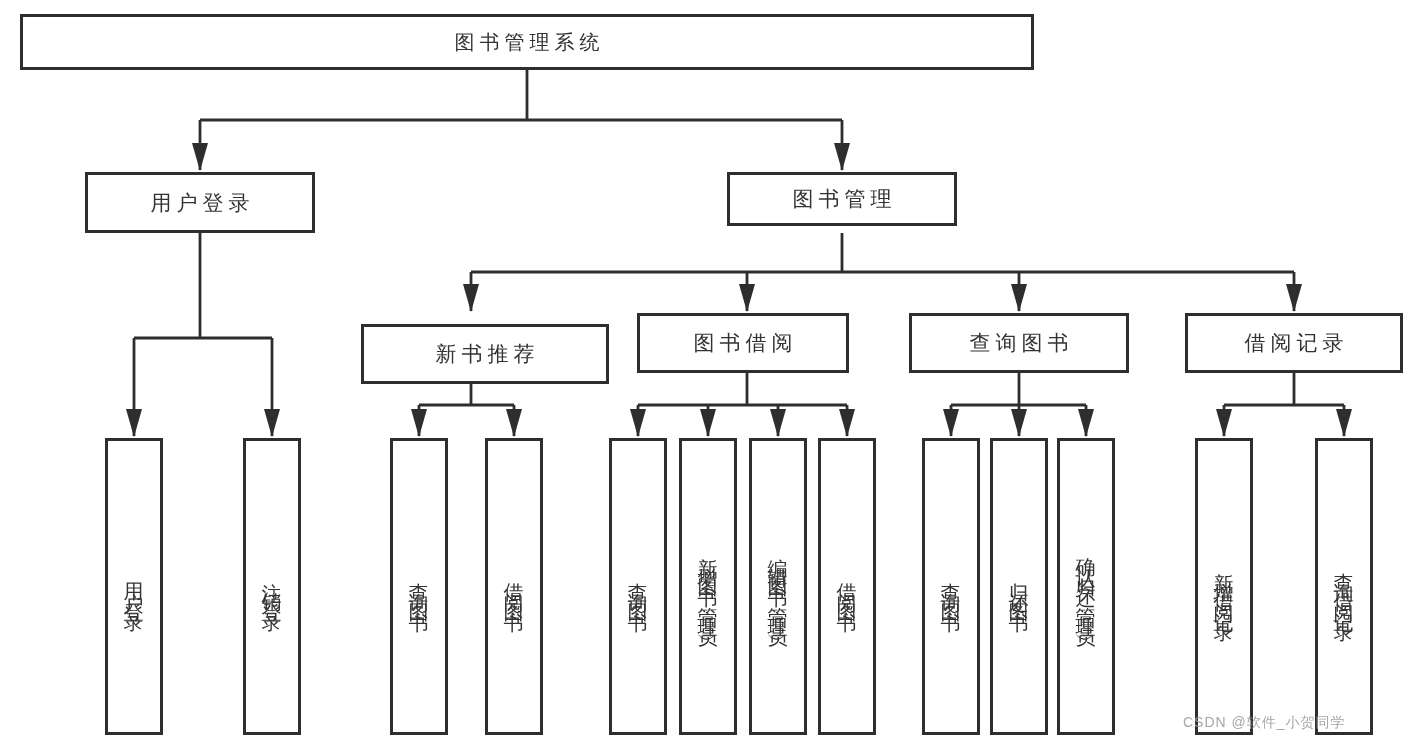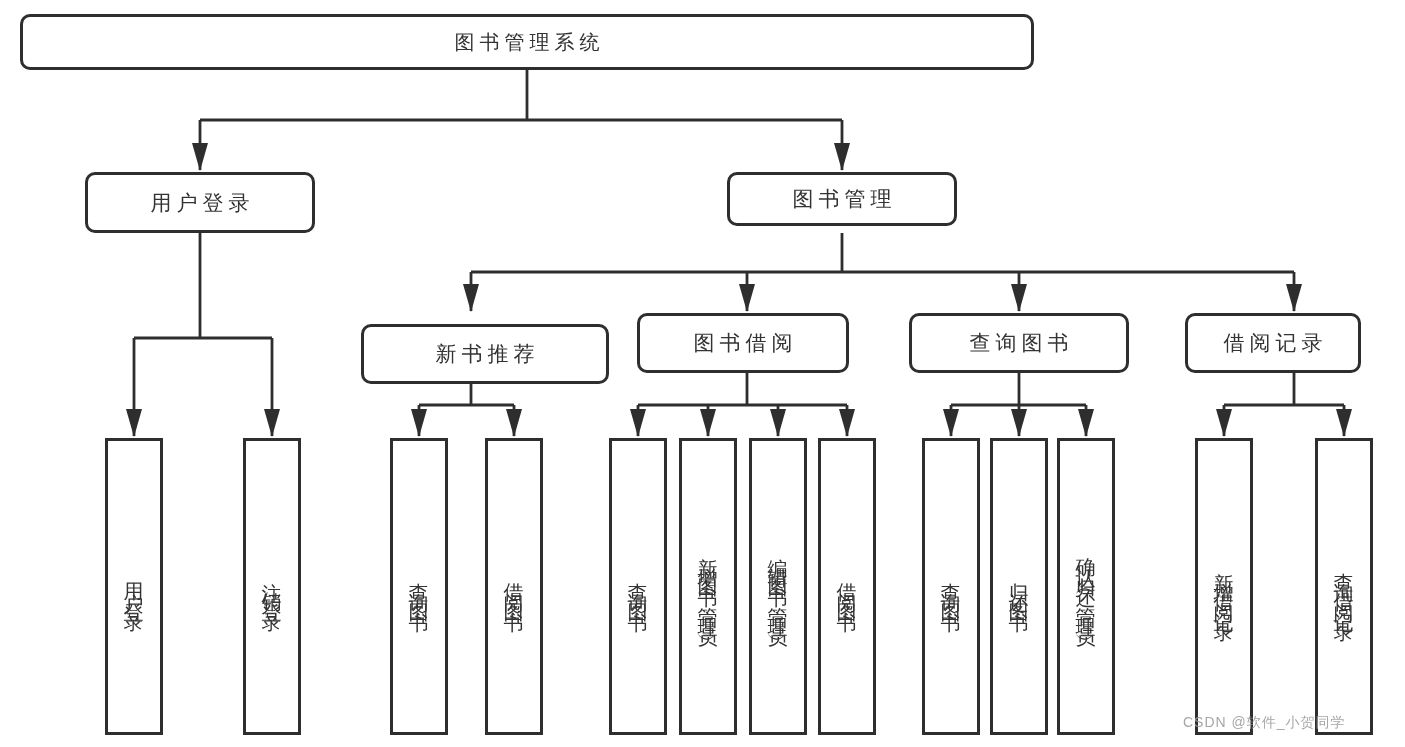--- a/index.html
+++ b/index.html
@@ -13,21 +13,21 @@
   #connectors{position:absolute;left:0;top:0;z-index:0;}
   .node{
     position:absolute;
     box-sizing:border-box;
     border:3px solid #2e2e2e;
     background:#ffffff;
     display:flex;align-items:center;justify-content:center;
     color:#333333;
     z-index:1;
   }
-  .node.h{font-size:21px;letter-spacing:5px;text-indent:5px;white-space:nowrap;border-radius:10px;}
+  .node.h{font-size:21px;letter-spacing:5px;text-indent:5px;white-space:nowrap;}
   .node.root{font-size:20px;}
   .node.v span{
     writing-mode:vertical-rl;
     text-orientation:mixed;
     font-size:20px;
     letter-spacing:10px;
     line-height:1;
     color:#333333;
   }
   .watermark{
@@ -101,21 +101,21 @@
   </svg>
 
   <div class="node h root" style="left:20px;top:14px;width:1014px;height:56px">图书管理系统</div>
 
   <div class="node h" style="left:85px;top:172px;width:230px;height:61px">用户登录</div>
   <div class="node h" style="left:727px;top:172px;width:230px;height:54px">图书管理</div>
 
   <div class="node h" style="left:361px;top:324px;width:248px;height:60px">新书推荐</div>
   <div class="node h" style="left:637px;top:313px;width:212px;height:60px">图书借阅</div>
   <div class="node h" style="left:909px;top:313px;width:220px;height:60px">查询图书</div>
-  <div class="node h" style="left:1185px;top:313px;width:176px;height:60px">借阅记录</div>
+  <div class="node h" style="left:1185px;top:313px;width:218px;height:60px">借阅记录</div>
 
   <div class="node v" style="left:105px;top:438px;width:58px;height:297px">
     <span>用户登录</span>
   </div>
   <div class="node v" style="left:243px;top:438px;width:58px;height:297px">
     <span>注销登录</span>
   </div>
 
   <div class="node v" style="left:390px;top:438px;width:58px;height:297px">
     <span>查询图书</span>

